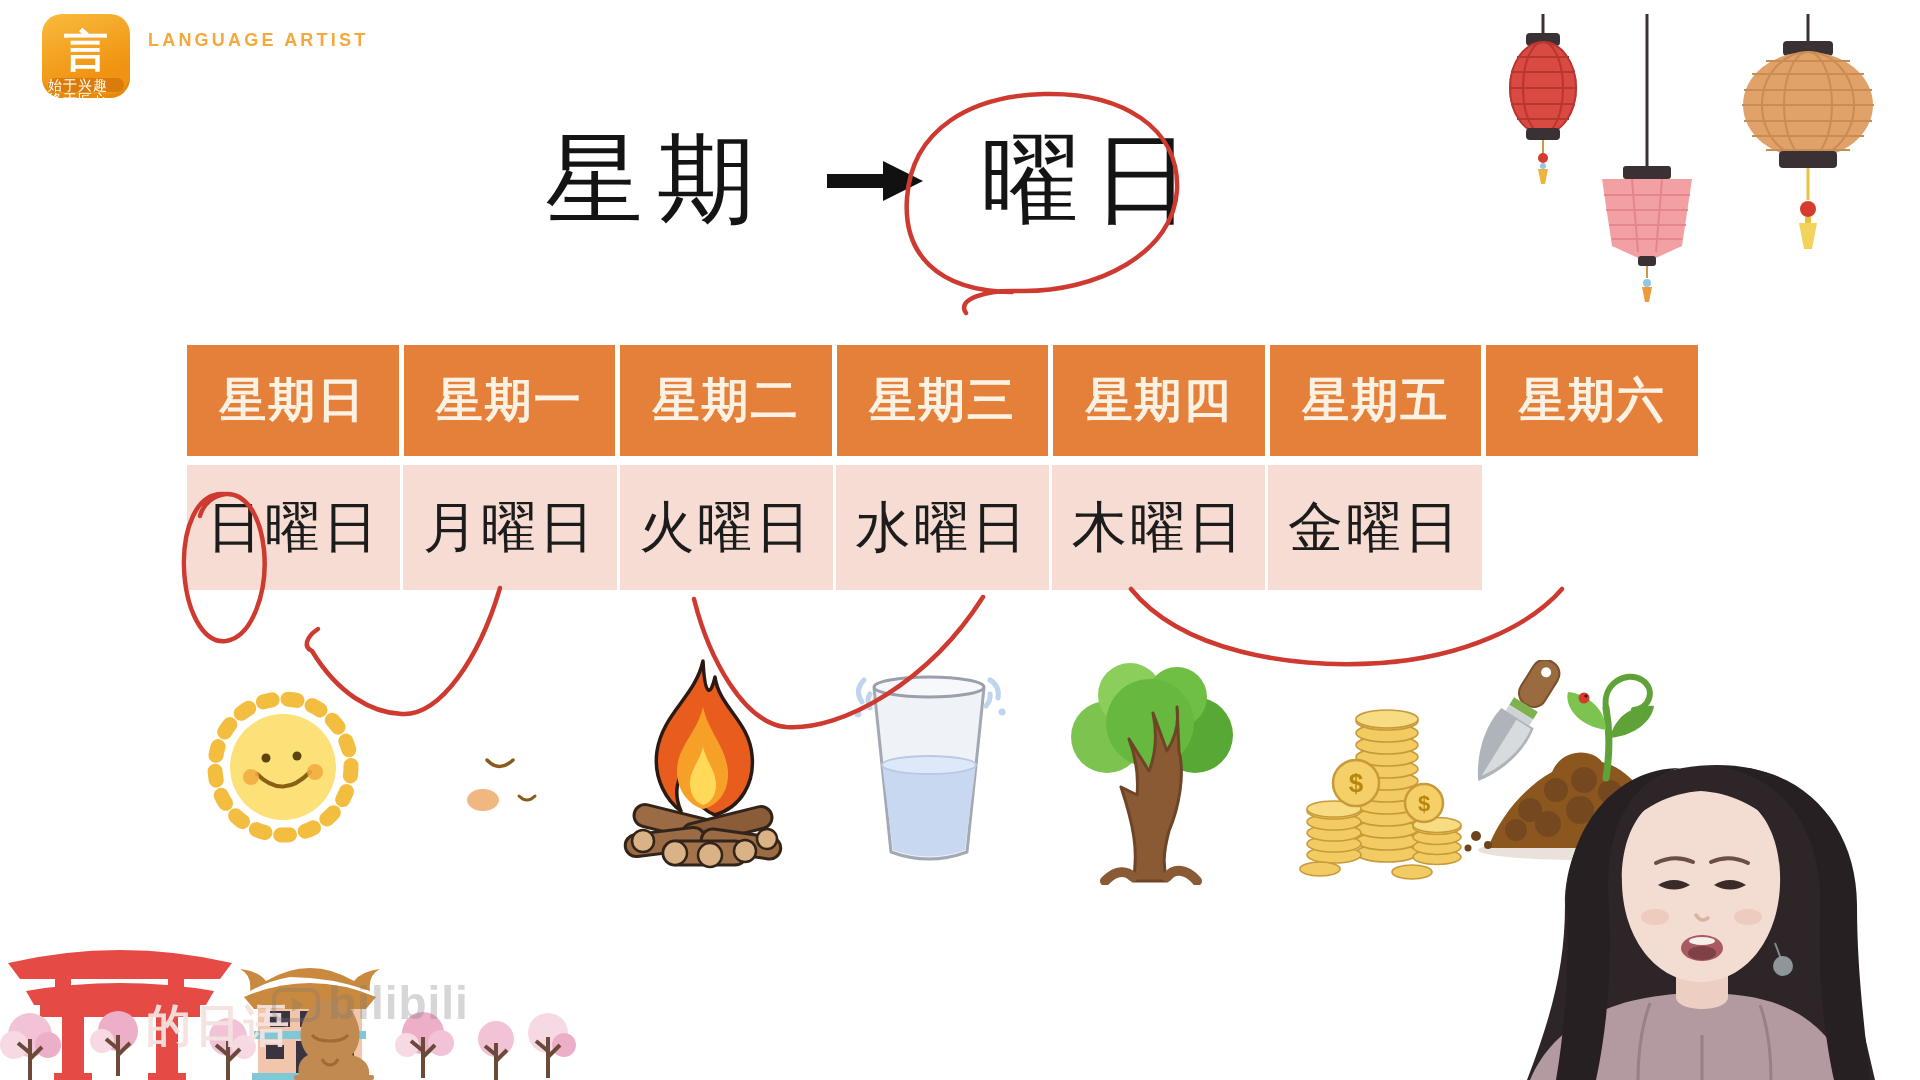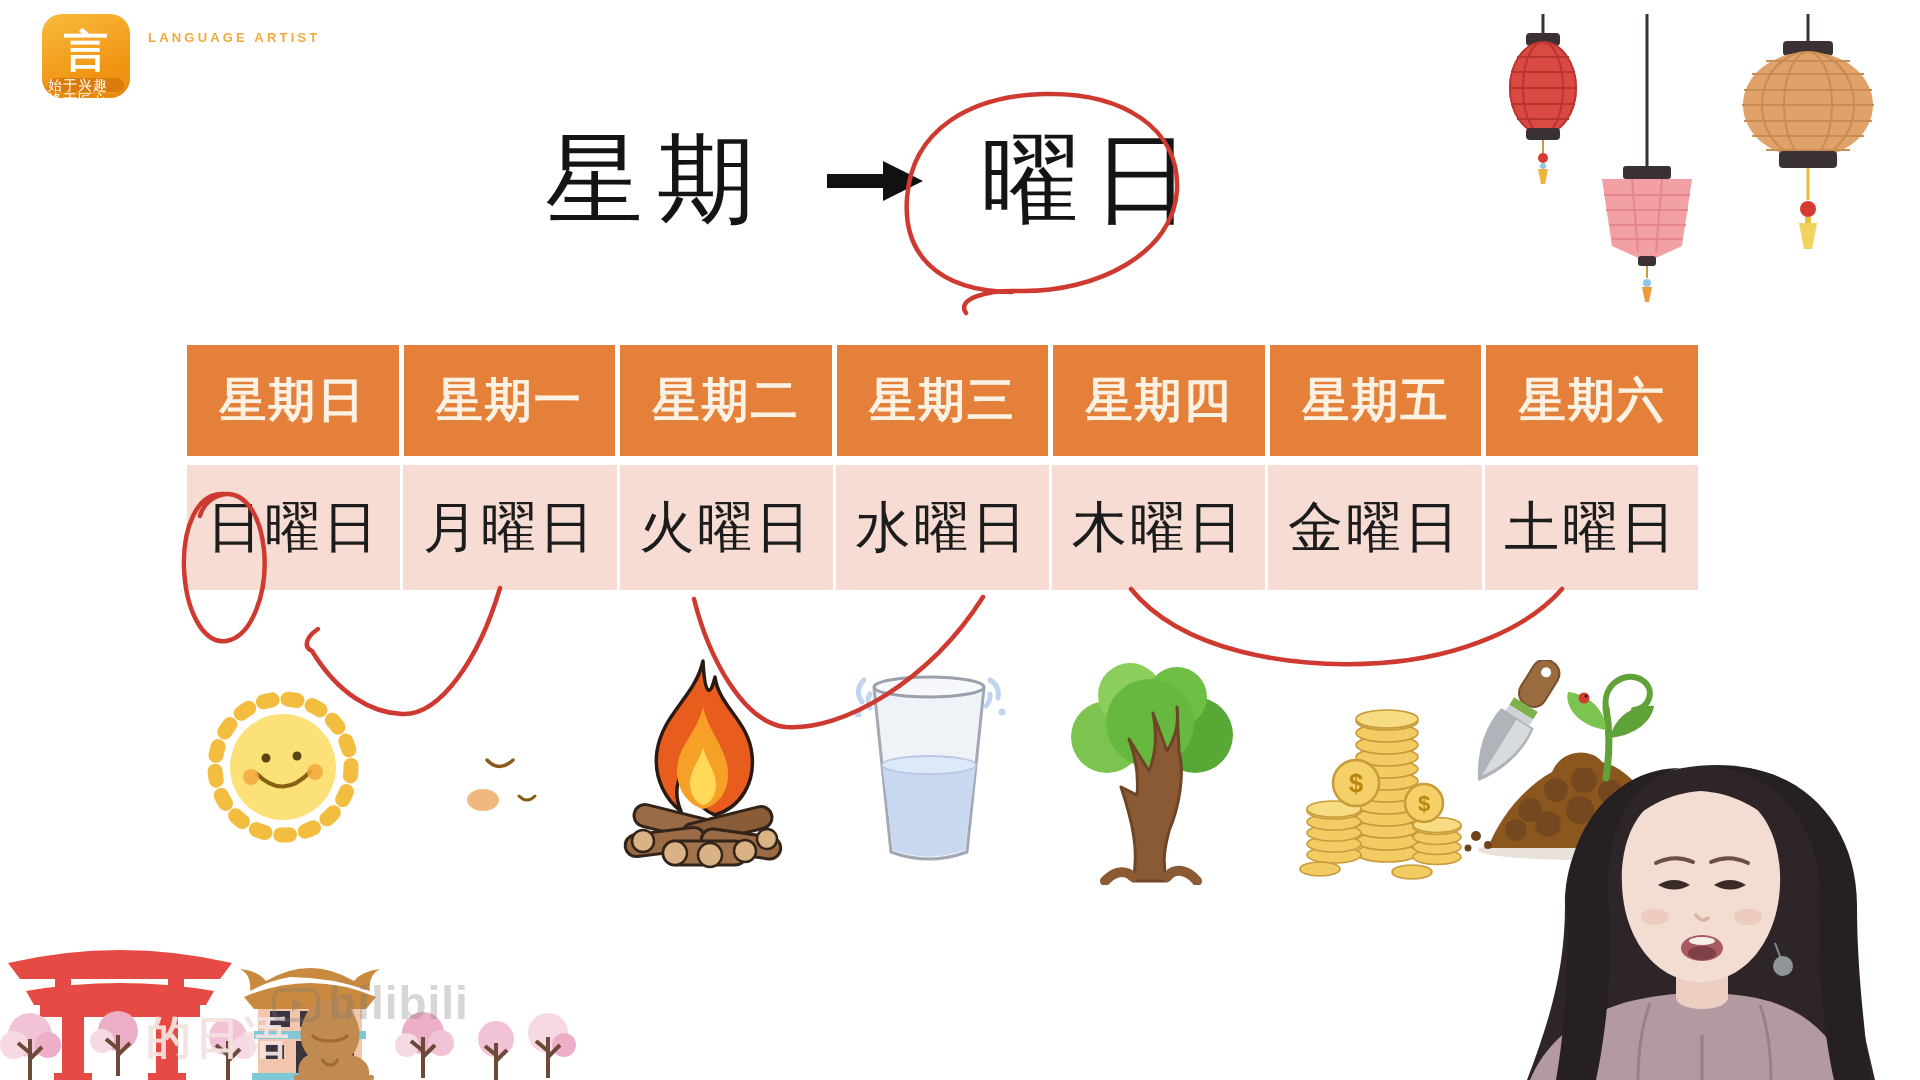--- a/index.html
+++ b/index.html
@@ -10,38 +10,38 @@
   
   .logo-wrap{left:42px;top:14px;display:flex;gap:18px;align-items:flex-start;}
   .logo-icon{position:relative;width:88px;height:84px;border-radius:20px;
     background:linear-gradient(160deg,#f9bb3c,#f09312 70%);
     box-shadow:inset 0 -4px 0 rgba(200,110,0,.25);display:flex;align-items:center;justify-content:center;}
   .logo-glyph{color:#fff;font-size:44px;font-weight:bold;font-family:"Liberation Serif",serif;margin-top:-10px;}
   .logo-ribbon{position:absolute;bottom:6px;left:6px;right:6px;height:14px;border-radius:7px;
     background:rgba(214,120,10,.85);color:#fff;font-size:14px;text-align:left;line-height:14px;letter-spacing:1px;}
   .brand-text{display:flex;flex-direction:column;margin-top:10px;}
   .brand-name{color:#F39324;font-size:42px;font-weight:bold;letter-spacing:8px;font-family:"Liberation Sans",sans-serif;}
-  .brand-sub{color:#F5A83C;font-size:13px;font-weight:bold;letter-spacing:3.2px;margin-top:6px;}
+  .brand-sub{color:#F5A83C;font-size:18px;font-weight:bold;letter-spacing:3.2px;margin-top:6px;}
 
   
   .title-row{left:545px;top:112px;display:flex;align-items:center;gap:56px;}
   .title-cjk{font-family:"Liberation Serif","DejaVu Serif",serif;font-size:98px;color:#141414;letter-spacing:14px;line-height:1.4;}
 
   
   .week-table{left:187px;top:345px;width:1511px;}
   .trow{display:grid;grid-template-columns:repeat(7,1fr);gap:5px;}
   .trow.body{margin-top:9px;gap:3px;}
   .hcell{height:111px;background:#E4803A;color:#FBF2E3;display:flex;align-items:center;justify-content:center;
     font-family:"Liberation Serif","DejaVu Serif",serif;font-size:47px;font-weight:bold;letter-spacing:2px;}
   .dcell{height:125px;background:#F6DCD3;color:#1c1c1c;display:flex;align-items:center;justify-content:center;
     font-family:"Liberation Serif","DejaVu Serif",serif;font-size:55px;letter-spacing:3px;}
 
   
   .channel-mark{left:146px;top:996px;font-size:45px;font-weight:bold;letter-spacing:4px;
-    color:rgba(243,226,223,0.95);font-family:"Liberation Serif",serif;z-index:6;margin-top:12px;}
+    color:rgba(243,226,223,0.95);font-family:"Liberation Serif",serif;z-index:6;}
   .bili-mark{left:272px;top:976px;display:flex;align-items:center;gap:8px;z-index:6;
     color:rgba(120,120,120,0.30);font-weight:bold;font-size:46px;letter-spacing:1px;}
 
   svg{display:block;}
 </style>
 </head>
 <body>
 
 <div id="stage">
 
@@ -117,21 +117,20 @@
       <div class="hcell">星期五</div>
       <div class="hcell">星期六</div>
     </div>
     <div class="trow body">
       <div class="dcell">日曜日</div>
       <div class="dcell">月曜日</div>
       <div class="dcell">火曜日</div>
       <div class="dcell">水曜日</div>
       <div class="dcell">木曜日</div>
       <div class="dcell">金曜日</div>
-      <div class="dcell">土曜日</div>
     </div>
   </div>
 
   <svg class="abs" style="left:196px;top:680px;" width="175" height="175" viewBox="0 0 175 175">
     <circle cx="87" cy="87" r="68" fill="none" stroke="#F3BE3F" stroke-width="15" stroke-dasharray="9 16" stroke-linecap="round"></circle>
     <circle cx="87" cy="87" r="53" fill="#FBE178"></circle>
     <circle cx="70" cy="78" r="4.5" fill="#5c4410"></circle>
     <circle cx="101" cy="76" r="4.5" fill="#5c4410"></circle>
     <path d="M61 94 Q 87 120 114 92" stroke="#8a6015" stroke-width="4" fill="none" stroke-linecap="round"></path>
     <circle cx="55" cy="97" r="8" fill="#F2A93C" opacity=".85"></circle>

